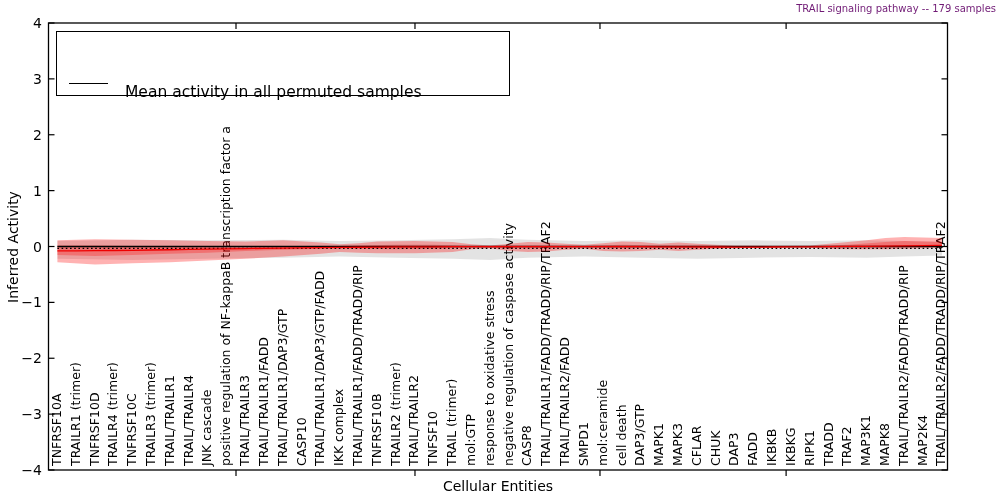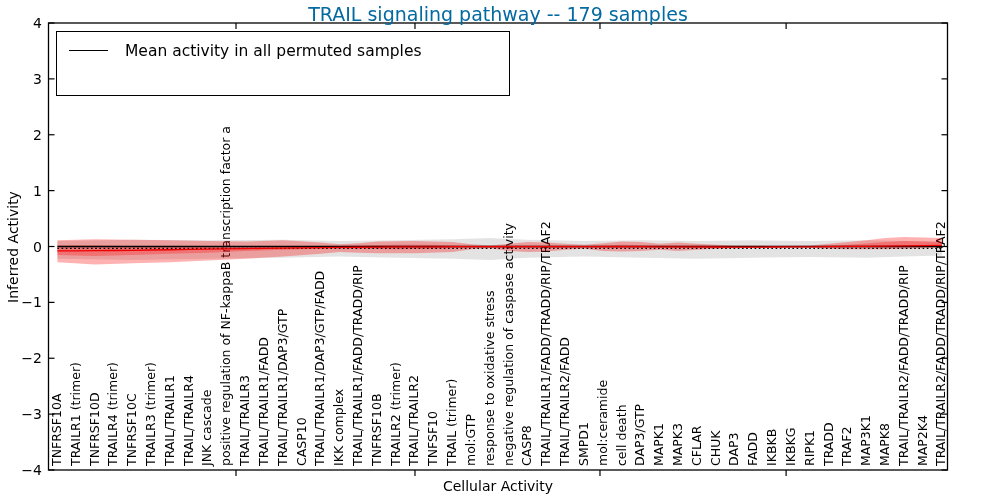--- a/index.html
+++ b/index.html
@@ -1,30 +1,30 @@
 <!DOCTYPE html>
 <html><head>
 <meta charset="utf-8">
 <style>
   html,body{margin:0;padding:0;width:1000px;height:500px;background:#ffffff;overflow:hidden;
             font-family:"DejaVu Sans","Liberation Sans",sans-serif;}
   #canvas{position:relative;width:1000px;height:500px;background:#fff;}
-  #title{position:absolute;top:3px;left:0;width:996px;text-align:center;font-size:19px;color:#0369a1;z-index:10;}
+  #title{position:absolute;top:3px;left:0;width:996px;text-align:right;font-size:10px;color:#701a75;z-index:10;}
   #ylabel{position:absolute;left:-52px;top:239px;width:130px;text-align:center;font-size:14px;color:#000;
           transform:rotate(-90deg);z-index:10;}
   #xlabel{position:absolute;left:0;top:478px;width:996px;text-align:center;font-size:14px;color:#000;z-index:10;}
   #yticks{position:absolute;left:0;top:0;width:44px;height:500px;z-index:10;}
   .ytick{position:absolute;right:2px;width:42px;text-align:right;font-size:14px;color:#000;line-height:16px;}
   #xcats{position:absolute;left:0;top:0;width:1000px;height:500px;z-index:1;}
   .xcat{position:absolute;top:466px;font-size:12.5px;line-height:14px;color:#000;white-space:nowrap;
         transform:rotate(-90deg);transform-origin:0 0;}
   #chart-svg{position:absolute;left:0;top:0;z-index:5;pointer-events:none;}
   #legend{position:absolute;left:56px;top:31px;width:454px;height:65px;background:#fff;border:1.8px solid #000;
           z-index:12;box-sizing:border-box;padding:5px 0 0 12px;}
-  .legend-row{display:flex;align-items:center;height:27px;}
+  .legend-row{display:flex;align-items:flex-start;height:27px;margin-top:46px;}
   .legend-swatch{display:inline-block;width:39px;height:0;border-top:1.6px solid #000;margin-right:17px;}
   .legend-label{font-size:15.5px;color:#000;white-space:nowrap;}
 </style>
 </head>
 <body>
 
 <div id="canvas">
   <div id="xcats">
       <div class="xcat" style="left: 49.9px;">TNFRSF10A</div>
       <div class="xcat" style="left: 68.72px;">TRAILR1 (trimer)</div>
@@ -105,21 +105,21 @@
       <line x1="236.0018" y1="470" x2="236.0018" y2="476" stroke="#000" stroke-width="1.2"></line>
       <line x1="414.97999999999996" y1="23" x2="414.97999999999996" y2="29" stroke="#000" stroke-width="1.2"></line>
       <line x1="414.97999999999996" y1="470" x2="414.97999999999996" y2="476" stroke="#000" stroke-width="1.2"></line>
       <line x1="599.9806" y1="23" x2="599.9806" y2="29" stroke="#000" stroke-width="1.2"></line>
       <line x1="599.9806" y1="470" x2="599.9806" y2="476" stroke="#000" stroke-width="1.2"></line>
       <line x1="786.1103999999999" y1="23" x2="786.1103999999999" y2="29" stroke="#000" stroke-width="1.2"></line>
       <line x1="786.1103999999999" y1="470" x2="786.1103999999999" y2="476" stroke="#000" stroke-width="1.2"></line>
     </svg>
   <div id="title">TRAIL signaling pathway -- 179 samples</div>
   <div id="ylabel">Inferred Activity</div>
-  <div id="xlabel">Cellular Activity</div>
+  <div id="xlabel">Cellular Entities</div>
   <div id="yticks">
       <div class="ytick" style="top: 15px;">4</div>
       <div class="ytick" style="top: 70.875px;">3</div>
       <div class="ytick" style="top: 126.75px;">2</div>
       <div class="ytick" style="top: 182.625px;">1</div>
       <div class="ytick" style="top: 238.5px;">0</div>
       <div class="ytick" style="top: 294.375px;">−1</div>
       <div class="ytick" style="top: 350.25px;">−2</div>
       <div class="ytick" style="top: 406.125px;">−3</div>
       <div class="ytick" style="top: 462px;">−4</div>

